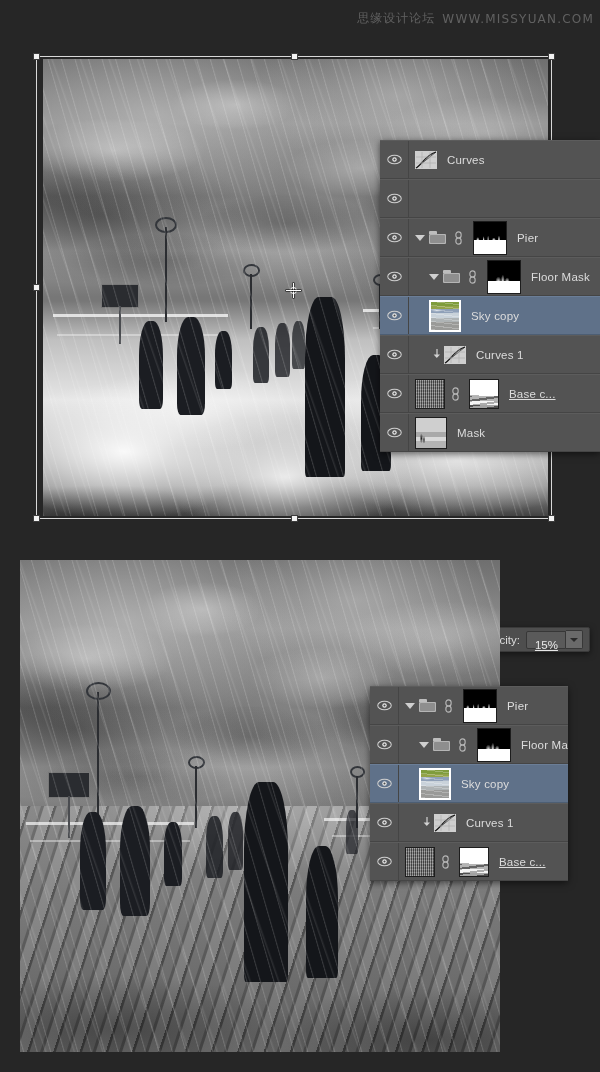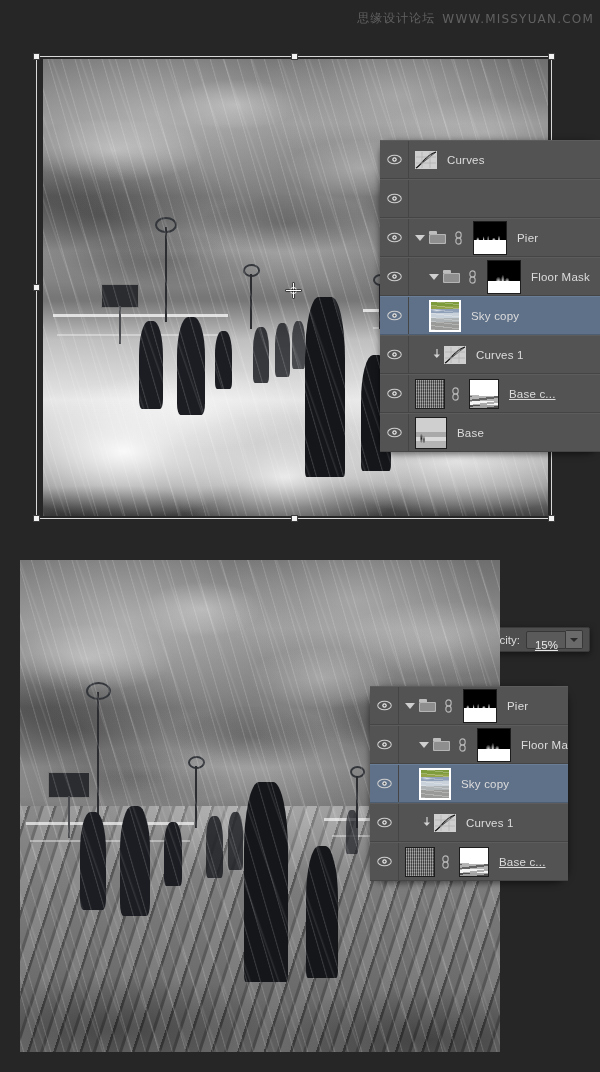--- a/index.html
+++ b/index.html
@@ -130,21 +130,21 @@
     content:"";position:absolute;background:#ffffff;
   }
   .refpoint::before{left:7px;top:0;width:1px;height:15px;box-shadow:0 0 0 .5px #000;}
   .refpoint::after{left:0;top:7px;width:15px;height:1px;box-shadow:0 0 0 .5px #000;}
   .refdot{position:absolute;left:4px;top:4px;width:7px;height:7px;border:1px solid #fff;border-radius:50%;box-sizing:border-box;}
 
   
   .panel{
     position:absolute;background:#be185d;
     box-shadow:0 2px 7px rgba(0,0,0,.55);
-    font-size:11.5px;color:#d6d6d6;border-radius:15px;
+    font-size:11.5px;color:#d6d6d6;
   }
   .lrow{
     position:relative;display:flex;align-items:center;
     height:39px;box-sizing:border-box;
     border-bottom:1px solid #454545;
     border-top:1px solid #5c5c5c;
     background:#535353;
   }
   .lrow.sel{background:#5f7189;border-top-color:#6b7e97;border-bottom-color:#4d5e73;}
   .eyecell{
@@ -477,21 +477,21 @@
       <div class="lrow">
         <div class="eyecell">
           <svg class="eye" viewBox="0 0 16 11">
             <ellipse cx="8" cy="5.5" rx="7.2" ry="4.6" fill="none" stroke="#d0d0d0" stroke-width="1.1"></ellipse>
             <circle cx="8" cy="5.5" r="2.4" fill="#e8e8e8"></circle>
             <circle cx="8" cy="5.5" r="1.1" fill="#4a4a4a"></circle>
           </svg>
         </div>
         <div class="body" style="padding-left: 6px;">
           <div class="thumb th-base" style="width: 32px; height: 32px;"></div>
-          <span class="lname">Base</span>
+          <span class="lname">Mask</span>
         </div>
       </div>
     </div>
 
   <div class="optbar" style="left:372px;top:627px;width:218px;height:25px;">
     <div class="selectbox" style="width:103px;">
       <span>Normal</span>
       <span class="spinarrows">
         <i class="up"></i>
           <i class="dn"></i>

